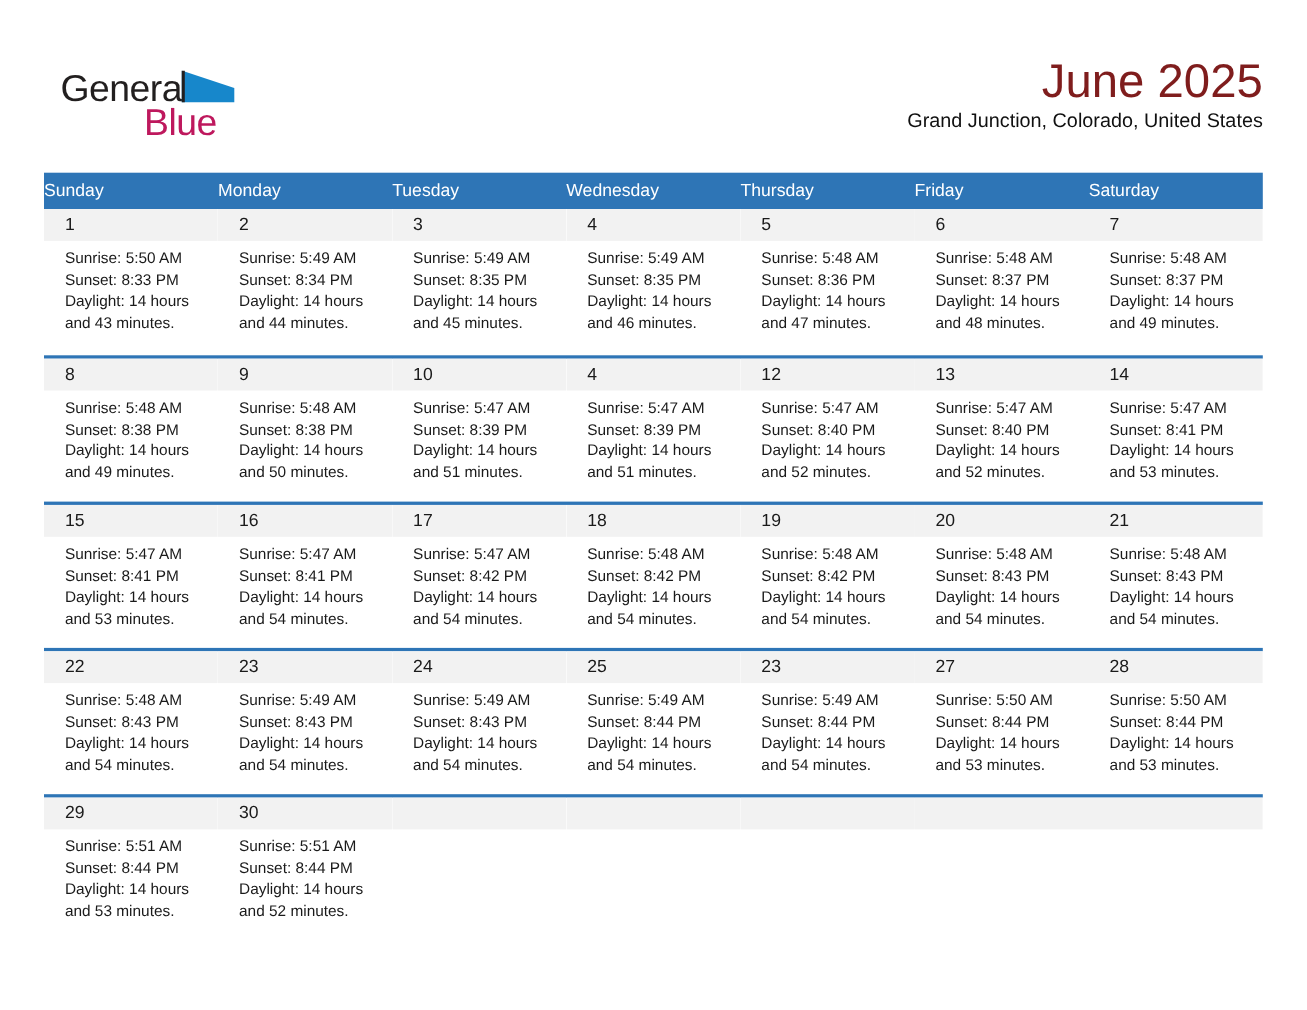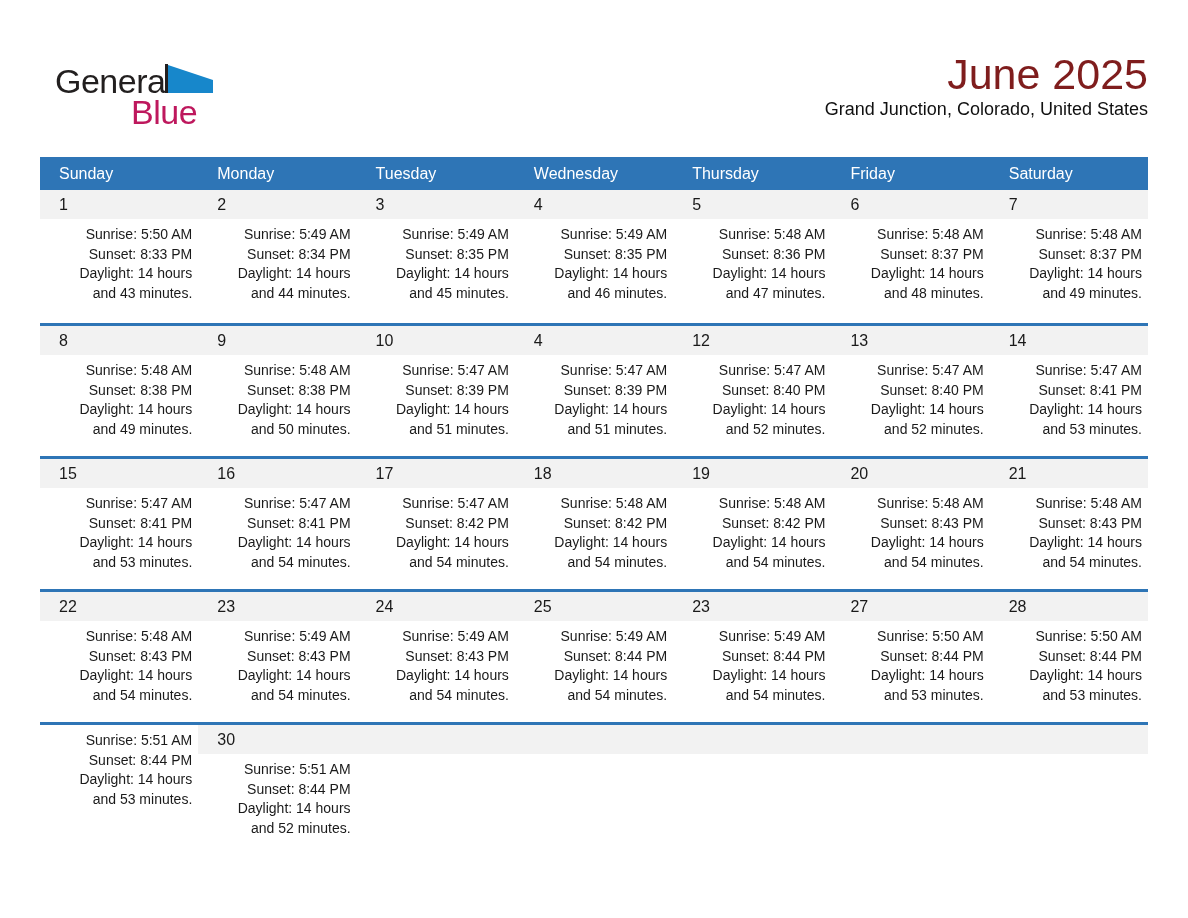--- a/index.html
+++ b/index.html
@@ -16,29 +16,29 @@
                 color:#be185d; font-weight:400; }
 
   .titles { position:absolute; right:40px; top:50px; text-align:right; }
   .month-title { font-size:43px; font-weight:400; color:#7f1d1d; line-height:1.15; }
   .location { font-size:18px; font-weight:400; color:#101010; }
 
   
   .calendar { position:absolute; left:40px; top:157px; width:1108px; }
   .weekday-row { display:grid; grid-template-columns:repeat(7,1fr);
                  height:33px; background:#2E75B6; align-items:center; }
-  .wd-cell { color:#ffffff; font-size:16px; padding-left:19px; white-space:nowrap; }
+  .wd-cell { color:#ffffff; font-size:16px; white-space:nowrap; }
 
   .week-row { display:grid; grid-template-columns:repeat(7,1fr); height:133px; background:#ffffff; }
   .week-row + .week-row { border-top:3px solid #2E75B6; }
 
   .cell { overflow:hidden; }
   .num-band { height:29px; background:#F2F2F2; display:flex; align-items:center;
               padding-left:19px; font-size:16px; color:#1a1a1a; }
-  .cell-body { padding:6px 6px 0 19px;text-align:right; }
+  .cell-body { padding:6px 6px 0 19px; }
   .line { font-size:14px; line-height:19.5px; color:#1a1a1a; white-space:nowrap; }
 </style>
 </head>
 <body>
 
 <div class="page">
 
   <div class="logo">
     <span class="logo-line1">General</span>
     <svg class="logo-tri" width="50" height="32" viewBox="0 0 50 32">
@@ -319,20 +319,21 @@
             <div class="cell-body">
               <div class="line">Sunrise: 5:50 AM</div>
               <div class="line">Sunset: 8:44 PM</div>
               <div class="line">Daylight: 14 hours</div>
               <div class="line">and 53 minutes.</div>
             </div>
           </div>
         </div>
         <div class="week-row">
           <div class="cell">
+            <div class="num-band">29</div>
             <div class="cell-body">
               <div class="line">Sunrise: 5:51 AM</div>
               <div class="line">Sunset: 8:44 PM</div>
               <div class="line">Daylight: 14 hours</div>
               <div class="line">and 53 minutes.</div>
             </div>
           </div>
           <div class="cell">
             <div class="num-band">30</div>
             <div class="cell-body">

